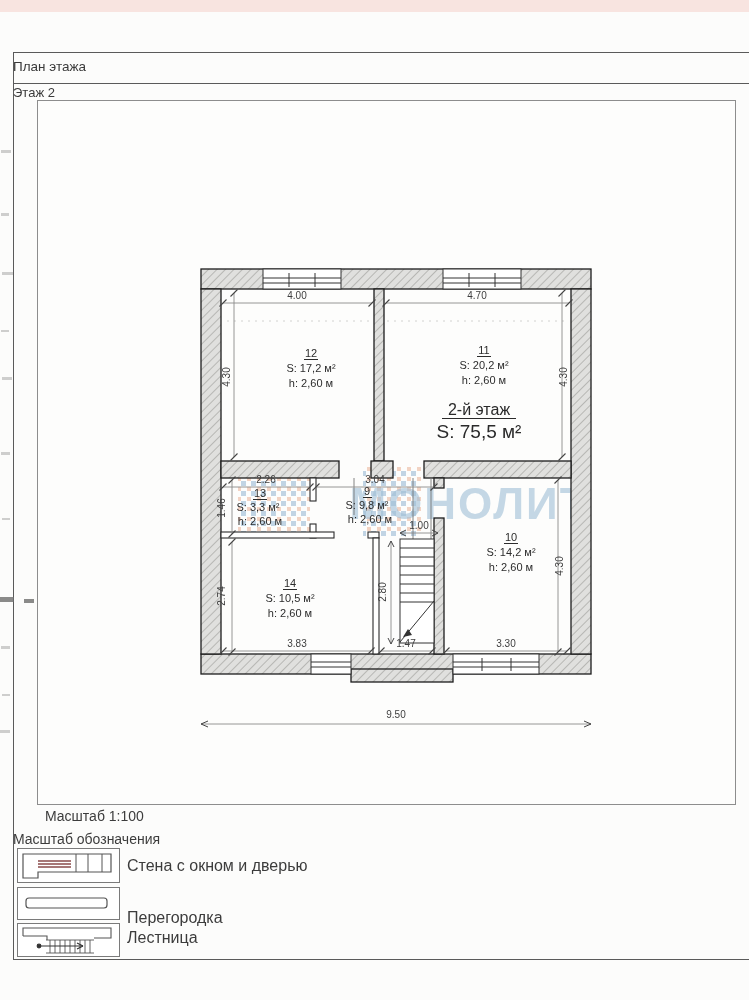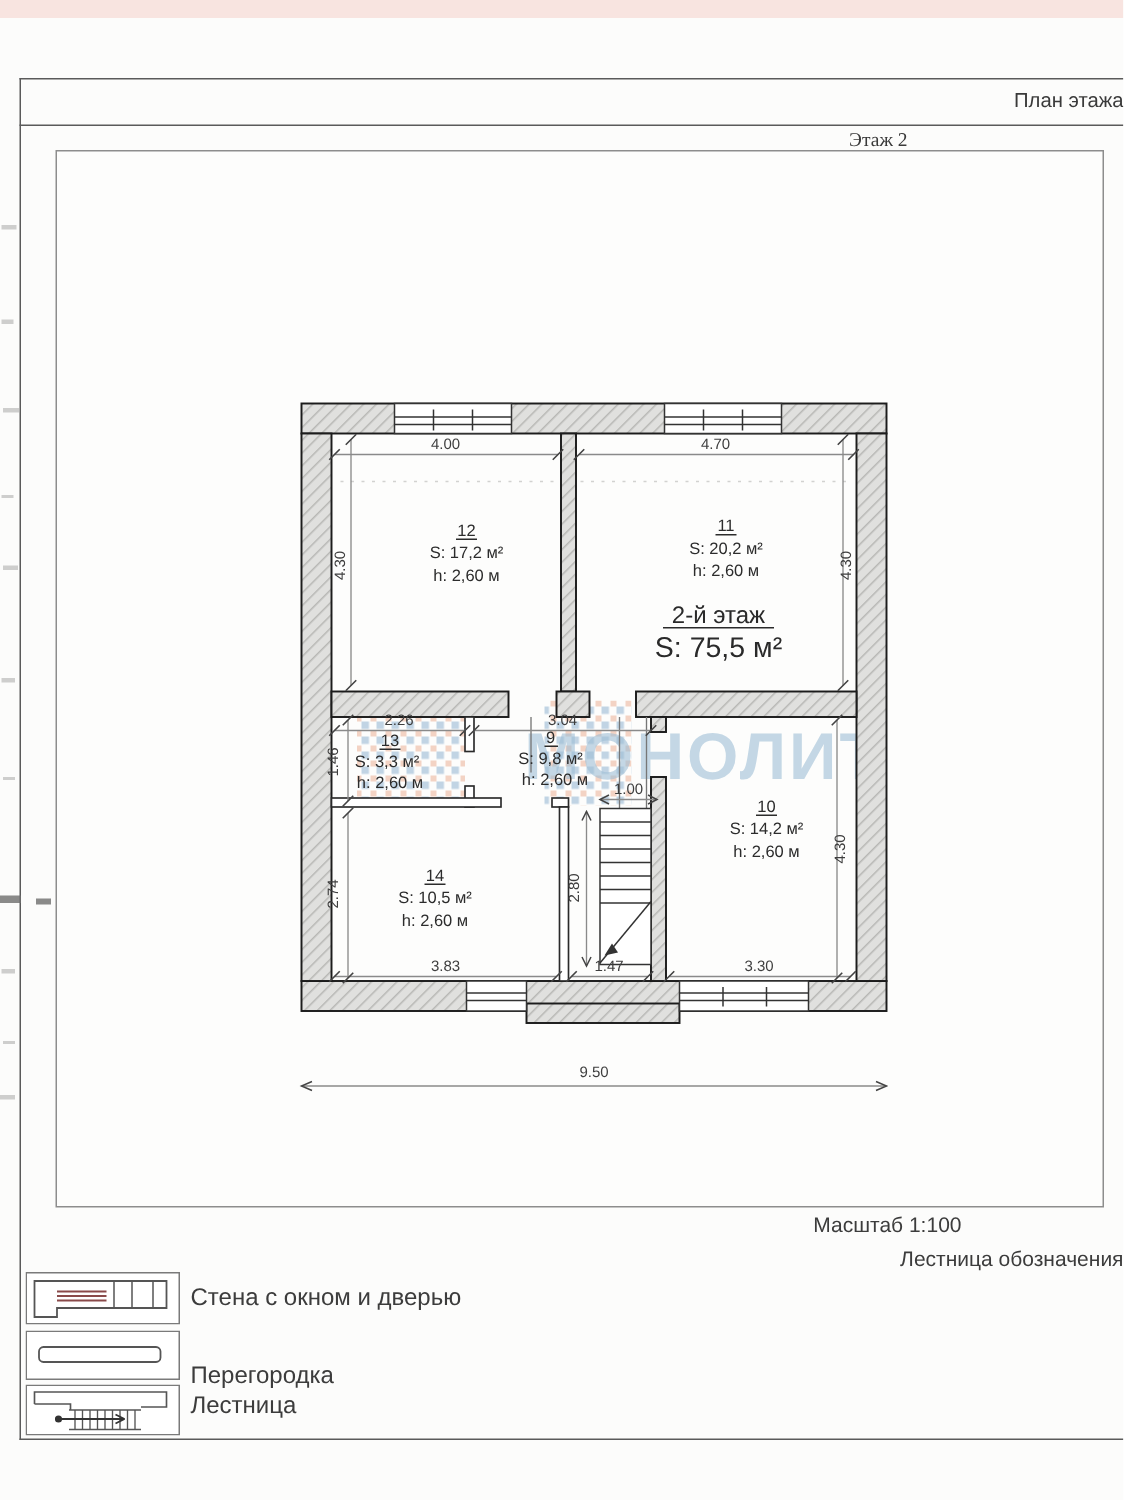--- a/index.html
+++ b/index.html
@@ -1,21 +1,21 @@
 <!DOCTYPE html>
 <html><head>
 <meta charset="utf-8">
 <style>
   html,body{margin:0;padding:0;background:#ffffff;}
   .page{position:relative;width:749px;height:1000px;background:#fcfcfb;overflow:hidden;
         font-family:"Liberation Sans",sans-serif;color:#333;}
   .abs{position:absolute;}
   .hline{border-top:1.4px solid #5a5a5a;height:0;}
   .vline{border-left:1.4px solid #5a5a5a;width:0;}
-  .ctext{text-align:right;}
+  .ctext{text-align:left;}
   .title{font-size:13.5px;color:#3a3a3a;}
   .subtitle{font-size:13px;color:#3a3a3a;}
   .foot{font-size:14px;color:#3c3c3c;}
   .legend-label{font-size:16px;color:#3c3c3c;}
   .planbox{border:1px solid #8d8d8d;background:#fdfdfc;}
   .noise{background:#a7a7a7;opacity:.55;}
   .noise.dark{background:#6d6d6d;opacity:.8;}
   
   .dim{font:10px "Liberation Sans",sans-serif;fill:#3e3e3e;}
   .rtxt{font:11px "Liberation Sans",sans-serif;fill:#2c2c2c;}
@@ -31,21 +31,21 @@
 <div class="page">
 
   <div class="abs" style="left:0;top:0;width:749px;height:12px;background:#f8e4e0;"></div>
 
   <div class="abs hline" style="left:13px;top:52px;width:736px;"></div>
   <div class="abs hline" style="left:13px;top:83px;width:736px;"></div>
   <div class="abs vline" style="left:13px;top:52px;height:908px;"></div>
   <div class="abs hline" style="left:13px;top:959px;width:736px;"></div>
 
   <div class="abs ctext title" style="left:13px;top:59px;width:736px;">План этажа</div>
-  <div class="abs ctext subtitle" style="left:13px;top:85px;width:592px;font-family:Liberation Serif, serif;">Этаж 2</div>
+  <div class="abs ctext subtitle" style="left:13px;top:85px;width:592px;">Этаж 2</div>
 
   <div class="abs planbox" style="left:37px;top:100px;width:697px;height:703px;">
     <svg width="697" height="703" viewBox="37 100 697 703" xmlns="http://www.w3.org/2000/svg">
       <defs>
         <pattern id="hatch" width="6" height="6" patternUnits="userSpaceOnUse" patternTransform="rotate(45)">
           <rect width="6" height="6" fill="#e0e0de"></rect>
           <line x1="0" y1="0" x2="0" y2="6" stroke="#b7b7b4" stroke-width="2"></line>
         </pattern>
         <pattern id="wmdots" width="10" height="10" patternUnits="userSpaceOnUse">
           <rect x="0" y="0" width="5" height="5" fill="#6f9cc4"></rect>
@@ -212,22 +212,22 @@
       </g>
       <g>
         <text class="rnum mid" x="289" y="586">14</text>
         <line x1="282" y1="588.5" x2="296" y2="588.5" stroke="#2c2c2c" stroke-width="1"></line>
         <text class="rtxt mid" x="289" y="601">S: 10,5 м²</text>
         <text class="rtxt mid" x="289" y="616">h: 2,60 м</text>
       </g>
     </svg>
   </div>
 
-  <div class="abs ctext foot" style="left:13px;top:808px;width:628px;">Масштаб 1:100</div>
-  <div class="abs ctext foot" style="left:13px;top:831px;width:736px;">Лестница обозначения</div>
+  <div class="abs ctext foot" style="left:13px;top:808px;width:628px;padding-left:32px;">Масштаб 1:100</div>
+  <div class="abs ctext foot" style="left:13px;top:831px;width:736px;">Масштаб обозначения</div>
 
   <svg class="abs" style="left:17px;top:848px;" width="103" height="35" viewBox="0 0 103 35" xmlns="http://www.w3.org/2000/svg">
     <rect x="0.5" y="0.5" width="102" height="34" fill="#ffffff" stroke="#7a7a7a"></rect>
     <path d="M6,6 H94 V24 H21 V30 H6 Z" fill="none" stroke="#555" stroke-width="1.2"></path>
     <g stroke="#8a4a4a" stroke-width="1.4">
       <line x1="21" y1="13" x2="54" y2="13"></line>
         <line x1="21" y1="16" x2="54" y2="16"></line>
         <line x1="21" y1="19" x2="54" y2="19"></line>
     </g>
     <g stroke="#555" stroke-width="1">

